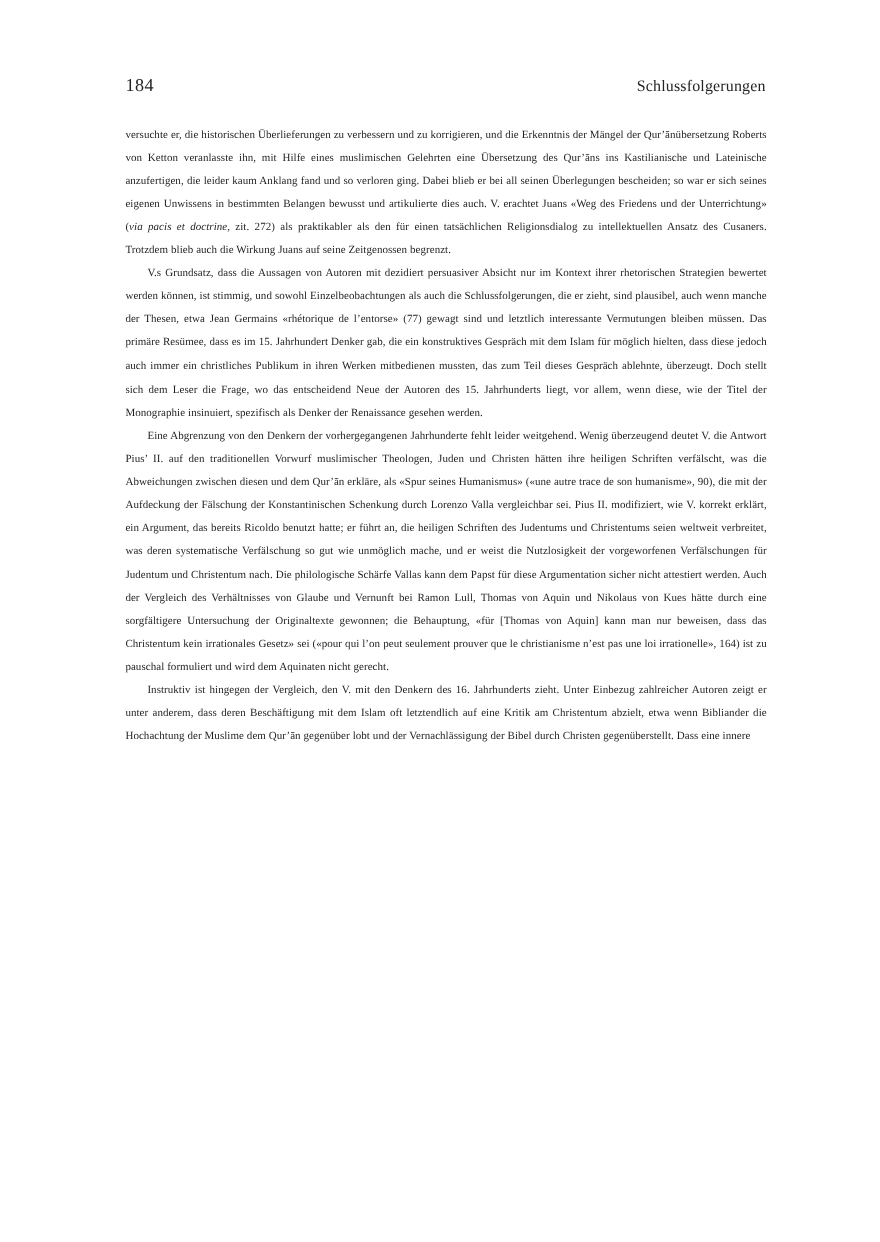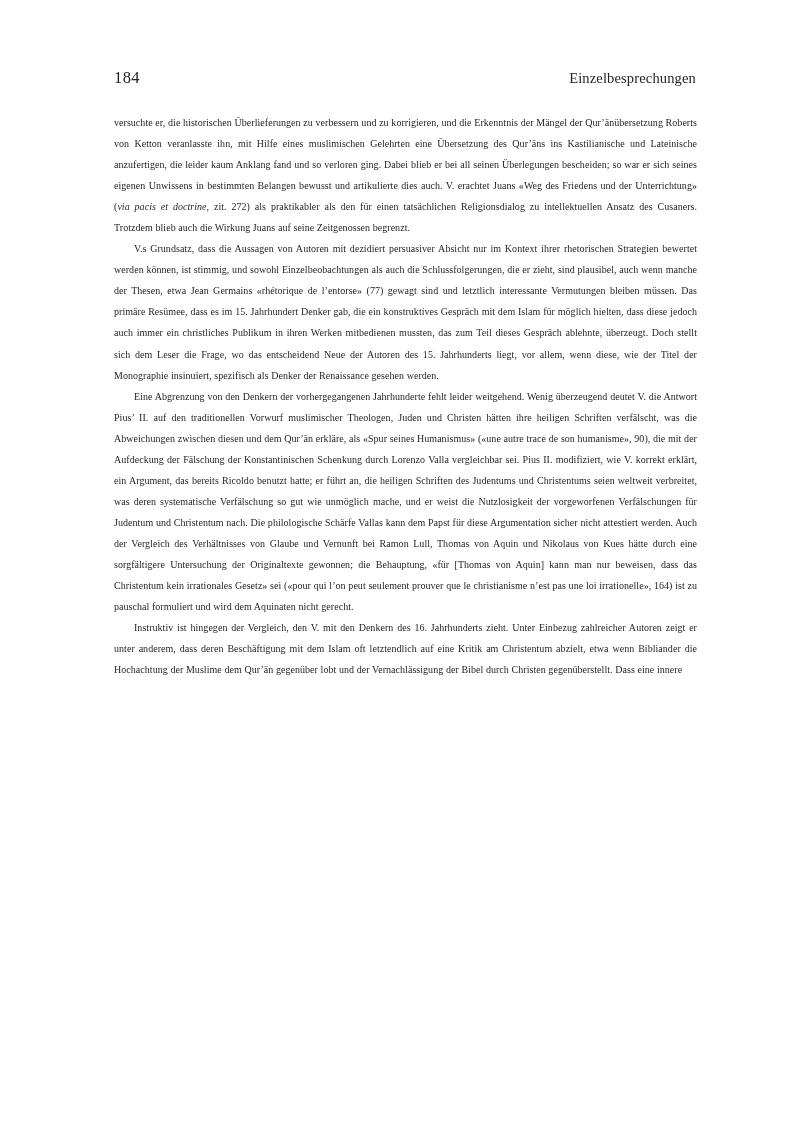--- a/index.html
+++ b/index.html
@@ -73,21 +73,21 @@
 
   .it { font-style: italic; }
 </style>
 </head>
 <body>
 
 <div class="page">
 
   <div class="running-head">
     <span class="folio">184</span>
-    <span class="head-title">Einzelbesprechungen</span>
+    <span class="head-title">Schlussfolgerungen</span>
   </div>
 
   <div class="text-block">
     <p class="para"><span>versuchte er, die historischen Überlieferungen zu verbessern und zu korrigieren, und die Erkenntnis der Mängel der Qur’ānübersetzung Roberts von Ketton veranlasste ihn, mit Hilfe eines muslimischen Gelehrten eine Übersetzung des Qur’āns ins Kastilianische und Lateinische anzufertigen, die leider kaum Anklang fand und so verloren ging. Dabei blieb er bei all seinen Überlegungen bescheiden; so war er sich seines eigenen Unwissens in bestimmten Belangen bewusst und artikulierte dies auch. V. erachtet Juans «Weg des Friedens und der Unterrichtung» (</span><span class="it">via pacis et doctrine</span><span>, zit. 272) als praktikabler als den für einen tatsächlichen Religionsdialog zu intellektuellen Ansatz des Cusaners. Trotzdem blieb auch die Wirkung Juans auf seine Zeitgenossen begrenzt.</span></p>
     <p class="para"><span>V.s Grundsatz, dass die Aussagen von Autoren mit dezidiert persuasiver Absicht nur im Kontext ihrer rhetorischen Strategien bewertet werden können, ist stimmig, und sowohl Einzelbeobachtungen als auch die Schlussfolgerungen, die er zieht, sind plausibel, auch wenn manche der Thesen, etwa Jean Germains «rhétorique de l’entorse» (77) gewagt sind und letztlich interessante Vermutungen bleiben müssen. Das primäre Resümee, dass es im 15. Jahrhundert Denker gab, die ein konstruktives Gespräch mit dem Islam für möglich hielten, dass diese jedoch auch immer ein christliches Publikum in ihren Werken mitbedienen mussten, das zum Teil dieses Gespräch ablehnte, überzeugt. Doch stellt sich dem Leser die Frage, wo das entscheidend Neue der Autoren des 15. Jahrhunderts liegt, vor allem, wenn diese, wie der Titel der Monographie insinuiert, spezifisch als Denker der Renaissance gesehen werden.</span></p>
     <p class="para"><span>Eine Abgrenzung von den Denkern der vorhergegangenen Jahrhunderte fehlt leider weitgehend. Wenig überzeugend deutet V. die Antwort Pius’ II. auf den traditionellen Vorwurf muslimischer Theologen, Juden und Christen hätten ihre heiligen Schriften verfälscht, was die Abweichungen zwischen diesen und dem Qur’ān erkläre, als «Spur seines Humanismus» («une autre trace de son humanisme», 90), die mit der Aufdeckung der Fälschung der Konstantinischen Schenkung durch Lorenzo Valla vergleichbar sei. Pius II. modifiziert, wie V. korrekt erklärt, ein Argument, das bereits Ricoldo benutzt hatte; er führt an, die heiligen Schriften des Judentums und Christentums seien weltweit verbreitet, was deren systematische Verfälschung so gut wie unmöglich mache, und er weist die Nutzlosigkeit der vorgeworfenen Verfälschungen für Judentum und Christentum nach. Die philologische Schärfe Vallas kann dem Papst für diese Argumentation sicher nicht attestiert werden. Auch der Vergleich des Verhältnisses von Glaube und Vernunft bei Ramon Lull, Thomas von Aquin und Nikolaus von Kues hätte durch eine sorgfältigere Untersuchung der Originaltexte gewonnen; die Behauptung, «für [Thomas von Aquin] kann man nur beweisen, dass das Christentum kein irrationales Gesetz» sei («pour qui l’on peut seulement prouver que le christianisme n’est pas une loi irrationelle», 164) ist zu pauschal formuliert und wird dem Aquinaten nicht gerecht.</span></p>
     <p class="para"><span>Instruktiv ist hingegen der Vergleich, den V. mit den Denkern des 16. Jahrhunderts zieht. Unter Einbezug zahlreicher Autoren zeigt er unter anderem, dass deren Beschäftigung mit dem Islam oft letztendlich auf eine Kritik am Christentum abzielt, etwa wenn Bibliander die Hochachtung der Muslime dem Qur’ān gegenüber lobt und der Vernachlässigung der Bibel durch Christen gegenüberstellt. Dass eine innere</span></p>
   </div>
 
 </div>

